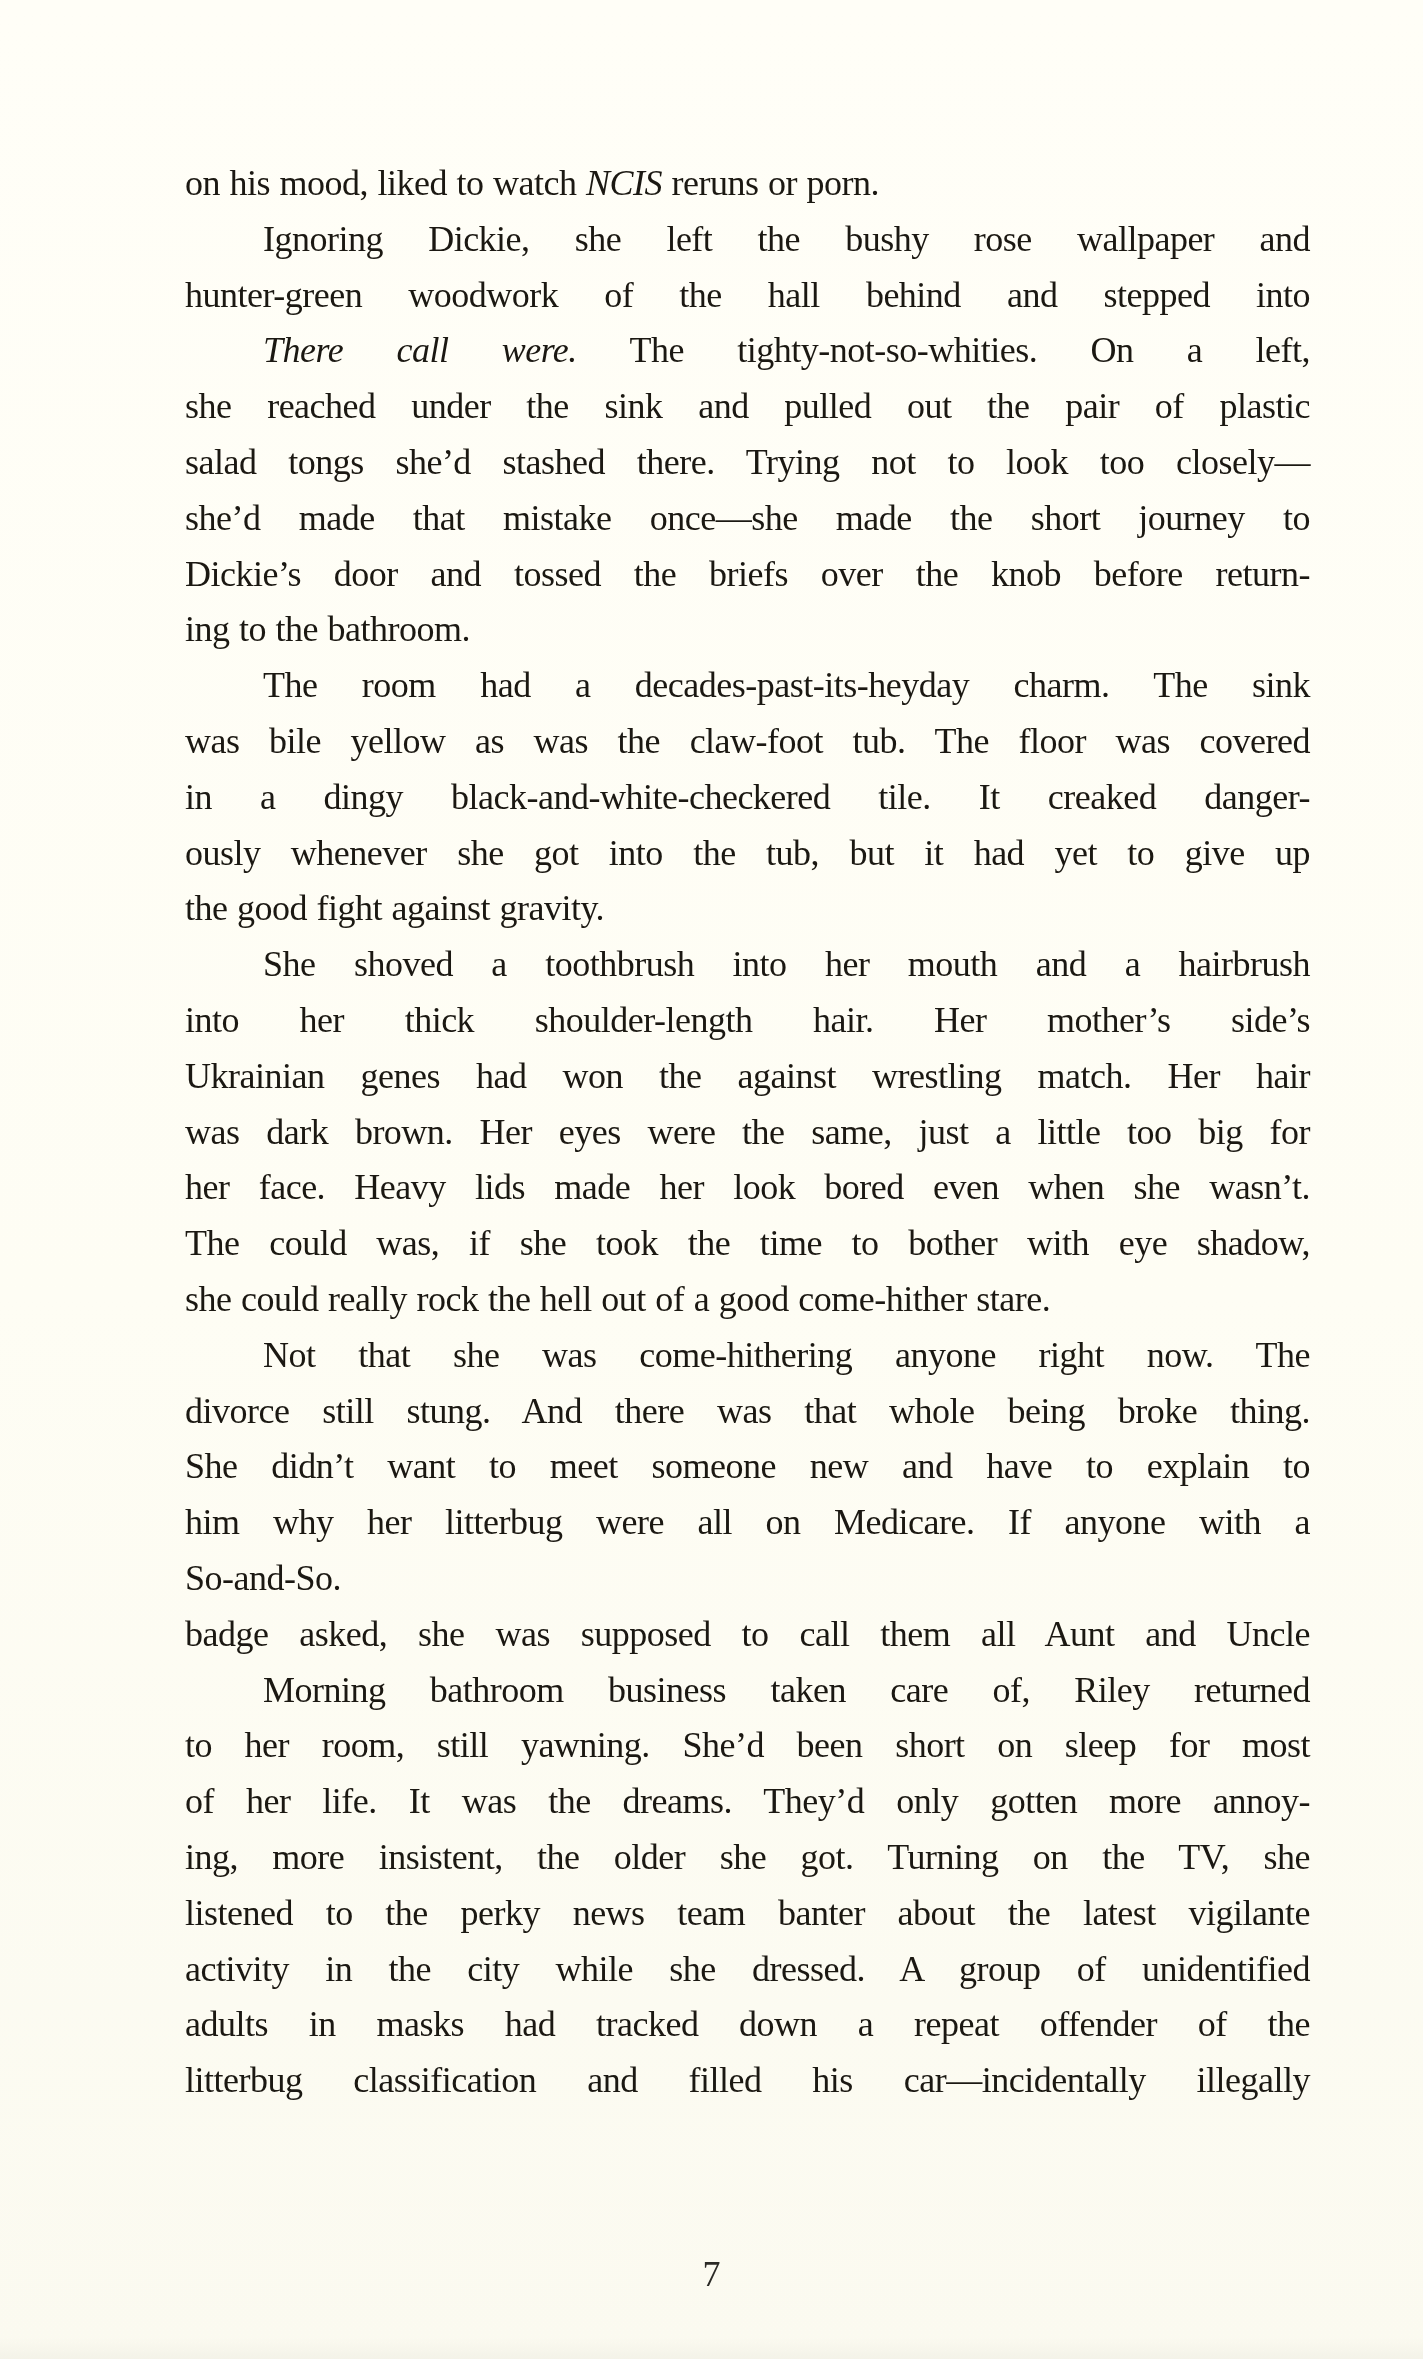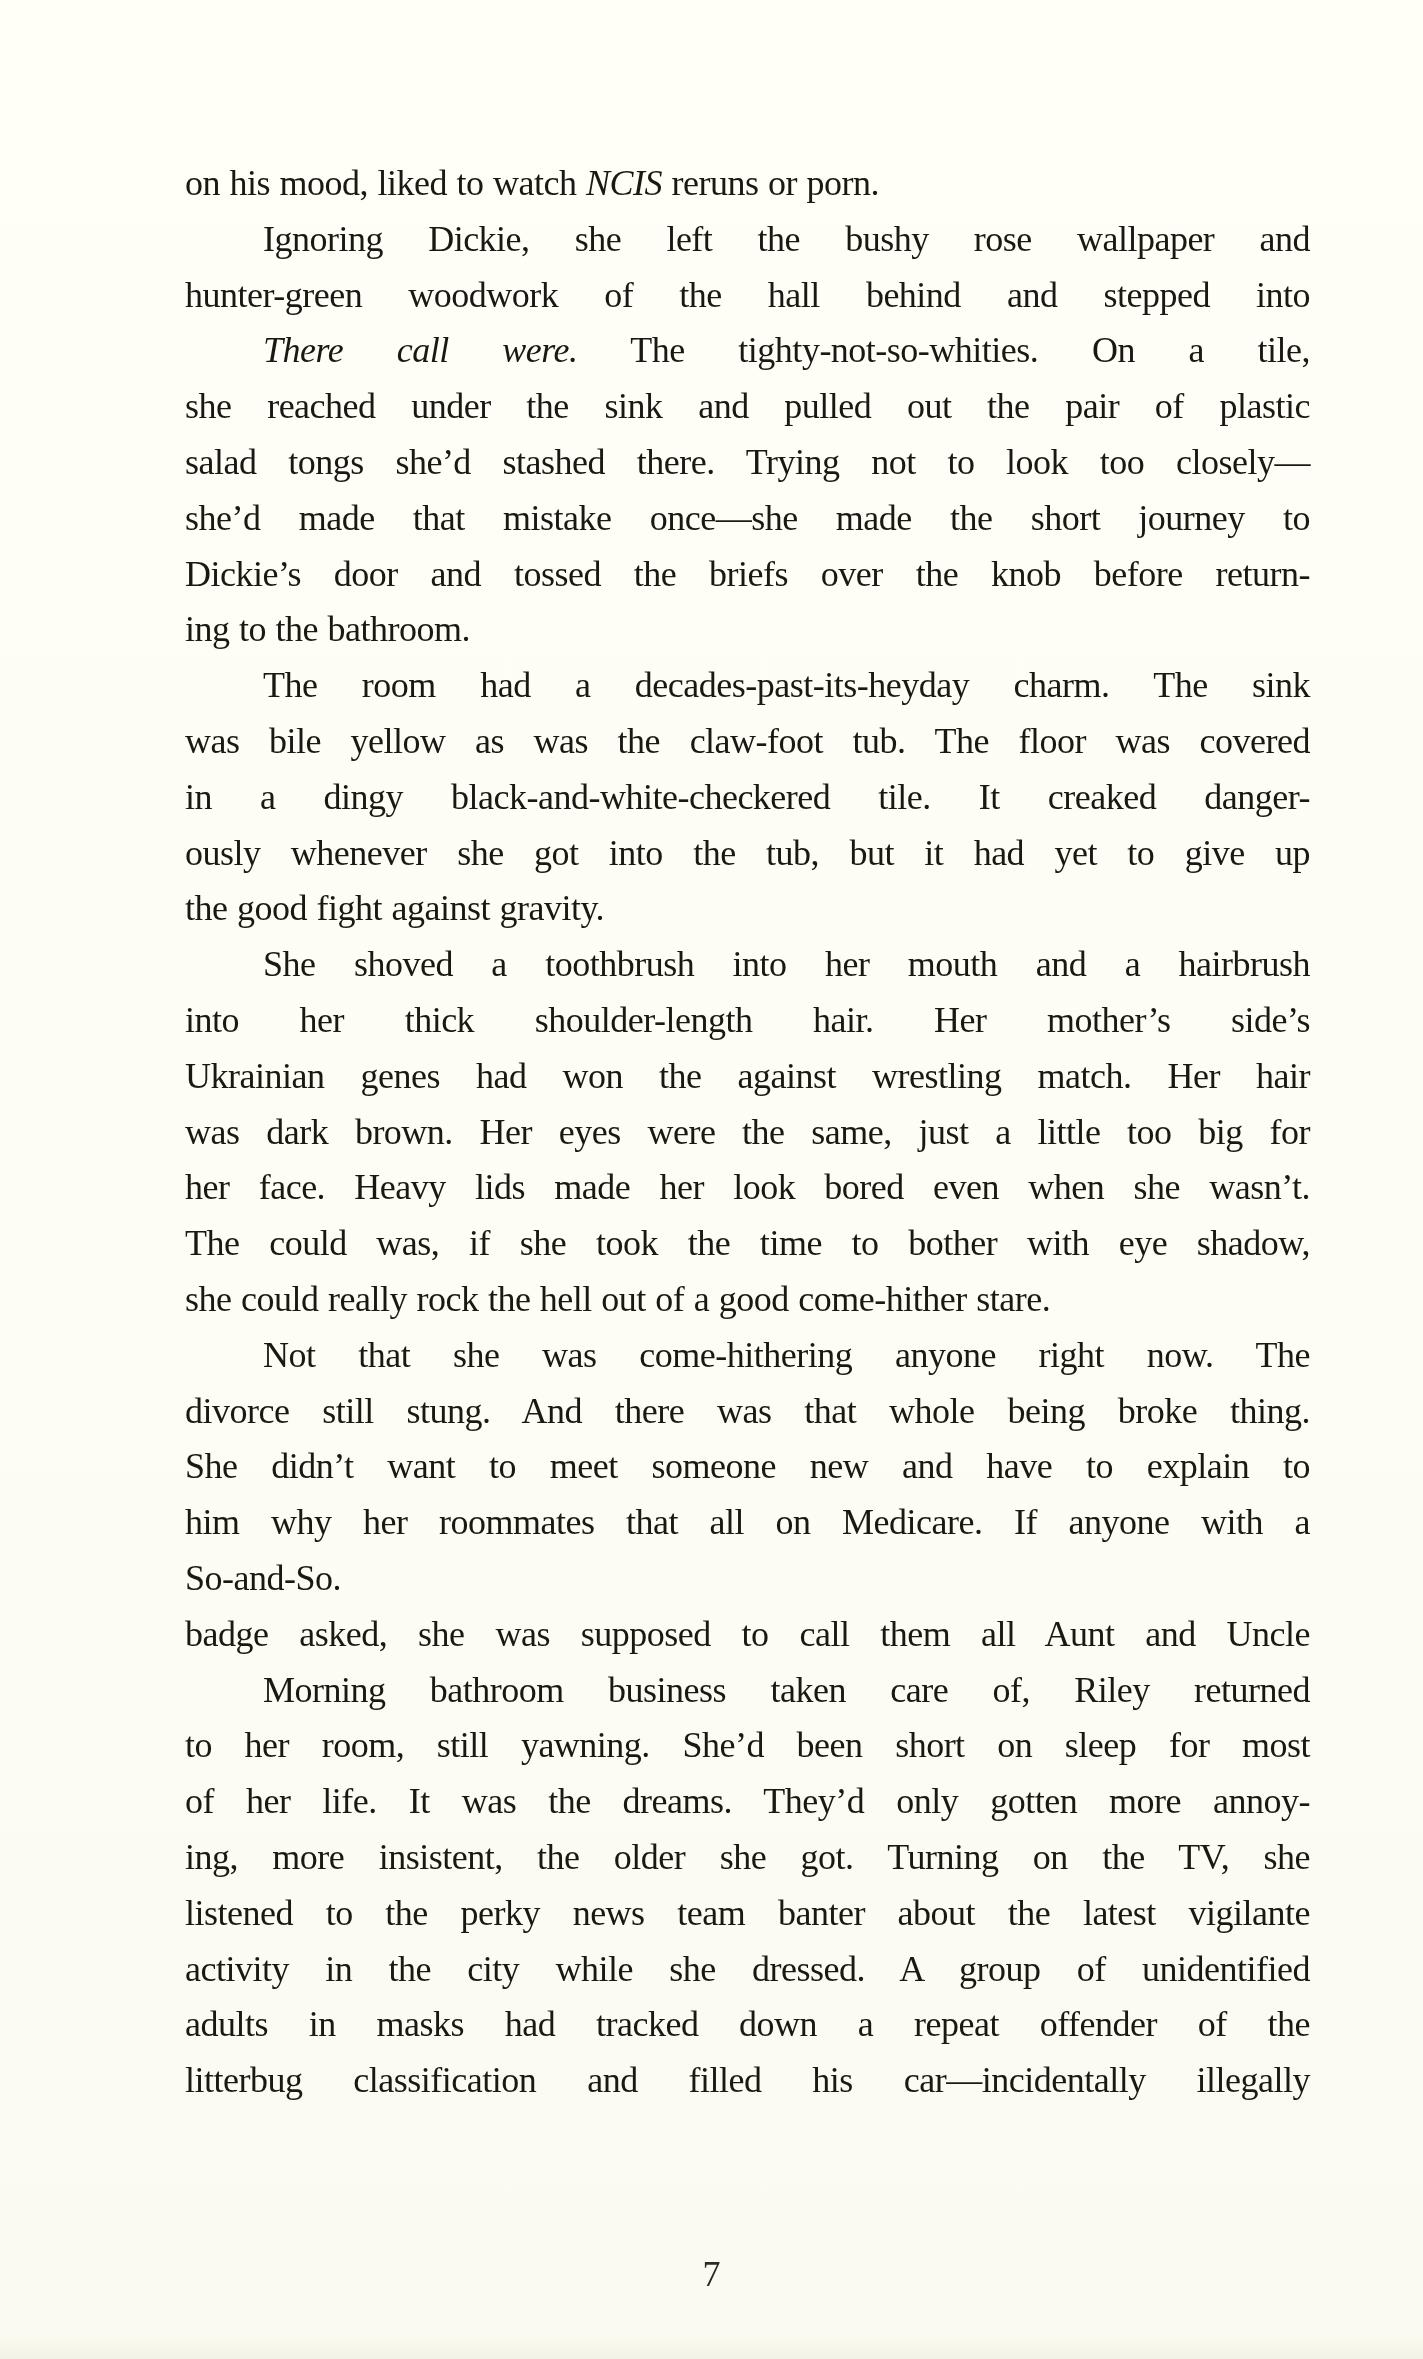--- a/index.html
+++ b/index.html
@@ -58,42 +58,42 @@
   }
 </style>
 </head>
 <body>
 
 <div class="page">
   <div class="text-block" id="text-block">
       <div class="line"><span>on his mood, liked to watch </span><em>NCIS</em><span> reruns or porn.</span></div>
       <div class="line just indent"><span>Ignoring Dickie, she left the bushy rose wallpaper and</span></div>
       <div class="line just"><span>hunter-green woodwork of the hall behind and stepped into</span></div>
-      <div class="line just indent"><em>There call were.</em><span> The tighty-not-so-whities. On a tile,</span></div>
+      <div class="line just indent"><em>There call were.</em><span> The tighty-not-so-whities. On a left,</span></div>
       <div class="line just"><span>she reached under the sink and pulled out the pair of plastic</span></div>
       <div class="line just"><span>salad tongs she’d stashed there. Trying not to look too closely—</span></div>
       <div class="line just"><span>she’d made that mistake once—she made the short journey to</span></div>
       <div class="line just"><span>Dickie’s door and tossed the briefs over the knob before return-</span></div>
       <div class="line"><span>ing to the bathroom.</span></div>
       <div class="line just indent"><span>The room had a decades-past-its-heyday charm. The sink</span></div>
       <div class="line just"><span>was bile yellow as was the claw-foot tub. The floor was covered</span></div>
       <div class="line just"><span>in a dingy black-and-white-checkered tile. It creaked danger-</span></div>
       <div class="line just"><span>ously whenever she got into the tub, but it had yet to give up</span></div>
       <div class="line"><span>the good fight against gravity.</span></div>
       <div class="line just indent"><span>She shoved a toothbrush into her mouth and a hairbrush</span></div>
       <div class="line just"><span>into her thick shoulder-length hair. Her mother’s side’s</span></div>
       <div class="line just"><span>Ukrainian genes had won the against wrestling match. Her hair</span></div>
       <div class="line just"><span>was dark brown. Her eyes were the same, just a little too big for</span></div>
       <div class="line just"><span>her face. Heavy lids made her look bored even when she wasn’t.</span></div>
       <div class="line just"><span>The could was, if she took the time to bother with eye shadow,</span></div>
       <div class="line"><span>she could really rock the hell out of a good come-hither stare.</span></div>
       <div class="line just indent"><span>Not that she was come-hithering anyone right now. The</span></div>
       <div class="line just"><span>divorce still stung. And there was that whole being broke thing.</span></div>
       <div class="line just"><span>She didn’t want to meet someone new and have to explain to</span></div>
-      <div class="line just"><span>him why her roommates that all on Medicare. If anyone with a</span></div>
+      <div class="line just"><span>him why her litterbug were all on Medicare. If anyone with a</span></div>
       <div class="line"><span>So-and-So.</span></div>
       <div class="line just"><span>badge asked, she was supposed to call them all Aunt and Uncle</span></div>
       <div class="line just indent"><span>Morning bathroom business taken care of, Riley returned</span></div>
       <div class="line just"><span>to her room, still yawning. She’d been short on sleep for most</span></div>
       <div class="line just"><span>of her life. It was the dreams. They’d only gotten more annoy-</span></div>
       <div class="line just"><span>ing, more insistent, the older she got. Turning on the TV, she</span></div>
       <div class="line just"><span>listened to the perky news team banter about the latest vigilante</span></div>
       <div class="line just"><span>activity in the city while she dressed. A group of unidentified</span></div>
       <div class="line just"><span>adults in masks had tracked down a repeat offender of the</span></div>
       <div class="line just"><span>litterbug classification and filled his car—incidentally illegally</span></div>

